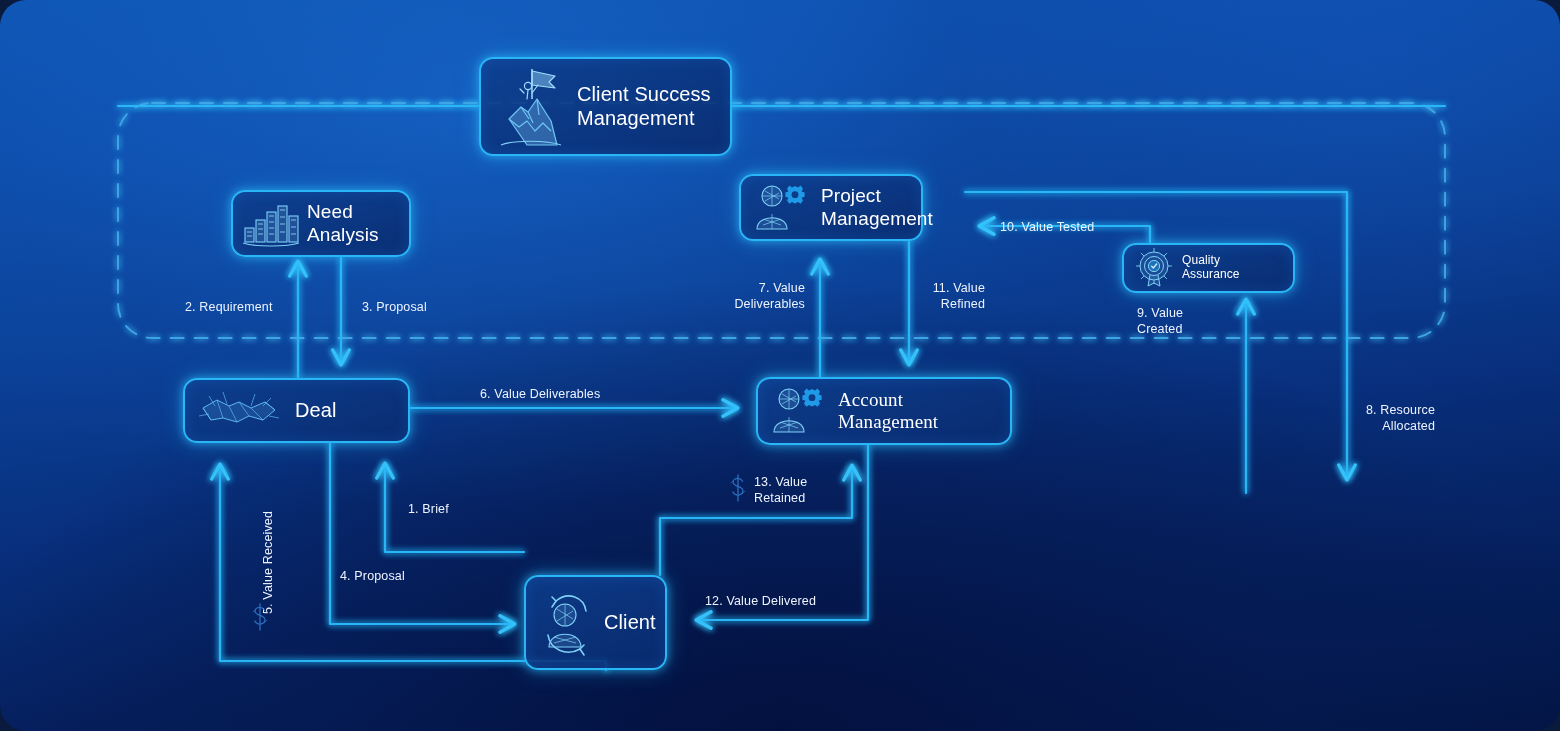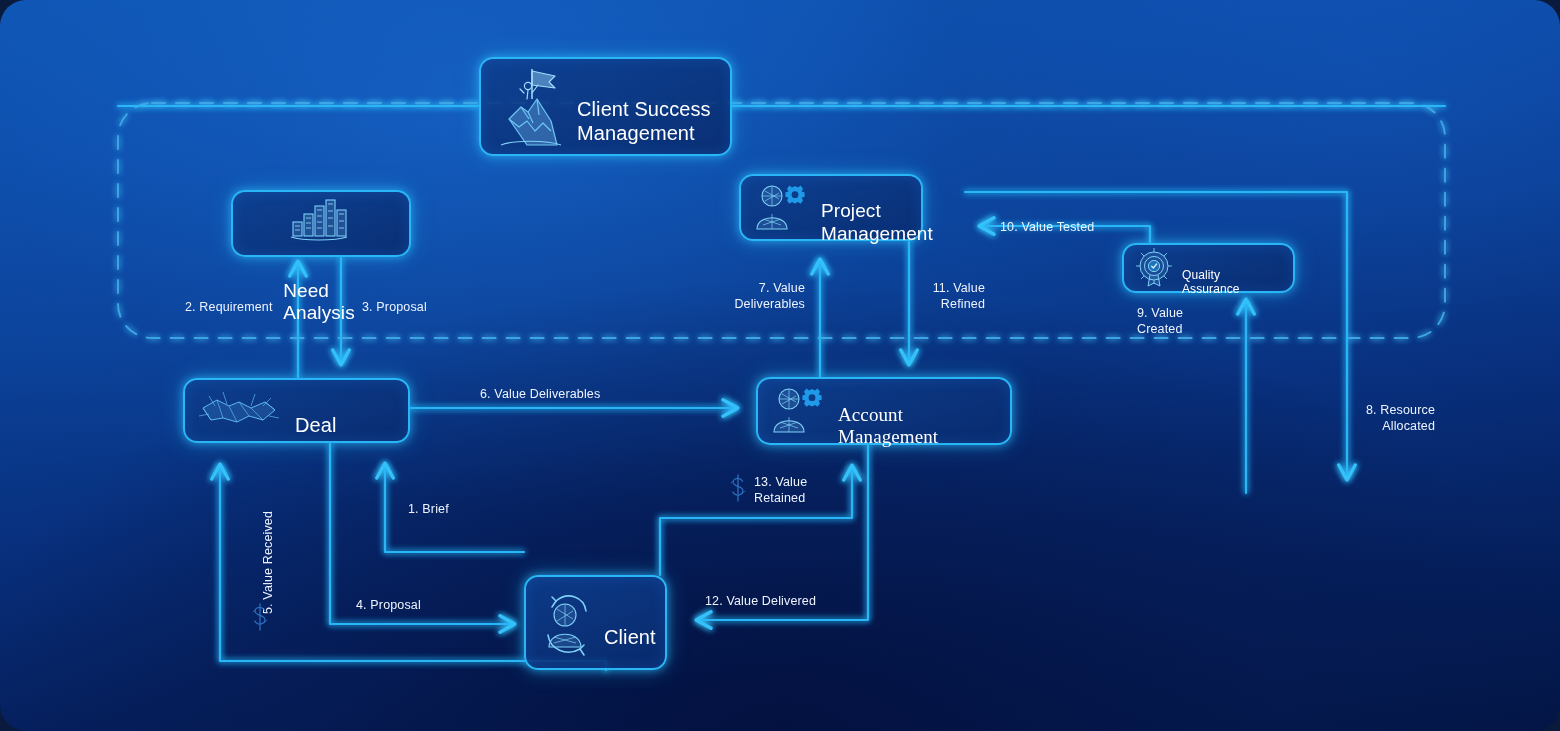--- a/index.html
+++ b/index.html
@@ -31,21 +31,21 @@
     display: flex; align-items: center;
     color: #ffffff;
     z-index: 5;
   }
   .node .ic {
     flex: 0 0 auto;
     display: flex; align-items: center; justify-content: center;
   }
   .node .lbl {
     font-size: 19px; font-weight: 400; line-height: 1.16;
-    letter-spacing: .1px; color: #fff; white-space: pre-line; margin-top: 30px;
+    letter-spacing: .1px; color: #fff; white-space: pre-line;
   }
   .node.small .lbl { font-size: 12px; }
   .node.big .lbl { font-size: 20px; }
 
   .edge-label {
     position: absolute;
     color: #eef4ff;
     font-size: 12.5px;
     line-height: 1.3;
     letter-spacing: .15px;
@@ -128,21 +128,21 @@
           <path d="M41 8 L64 13 L58 19 L64 25 L41 22 Z" fill="rgba(150,215,250,0.45)" stroke="#9fdcfb"></path>
           <circle cx="37" cy="23" r="3.6" stroke="#9fdcfb"></circle>
           <path d="M37 27 L36 36 M33 30 L29 26 M41 30 L47 22" stroke="#9fdcfb" stroke-linecap="round"></path>
         </g>
       </svg>
     </span>
     <span class="lbl">Client Success
 Management</span>
   </div>
 
-  <div class="node" style="left:231px; top:190px; width:180px; height:67px; padding:0 12px 0 8px; gap:6px;flex-direction:column;">
+  <div class="node" style="left:231px; top:190px; width:180px; height:67px; padding:0 12px 0 8px; gap:6px;">
     <span class="ic">
       <svg width="60" height="52" viewBox="0 0 60 52">
         <g stroke="#7fd0f7" fill="rgba(130,200,245,0.18)" stroke-width="1.1">
           <rect x="4" y="30" width="9" height="14"></rect>
             <rect x="15" y="22" width="9" height="22"></rect>
           <rect x="26" y="14" width="9" height="30"></rect>
             <rect x="37" y="8" width="9" height="36"></rect>
           <rect x="48" y="18" width="9" height="26"></rect>
           <path d="M2 45 C14 49, 46 49, 58 45" fill="none"></path>
           <path d="M6 34 H11 M6 38 H11 M17 26 H22 M17 31 H22 M17 36 H22 M28 18 H33 M28 24 H33 M28 30 H33 M28 36 H33 M39 12 H44 M39 19 H44 M39 26 H44 M39 34 H44 M50 22 H55 M50 29 H55 M50 36 H55" stroke="#9fdcfb" stroke-width=".8" fill="none"></path>
@@ -241,21 +241,21 @@
     </span>
     <span class="lbl">Client</span>
   </div>
 
   <div class="edge-label" style="left:408px; top:501px;">1. Brief</div>
 
   <div class="edge-label" style="left:185px; top:299px;">2. Requirement</div>
 
   <div class="edge-label" style="left:362px; top:299px;">3. Proposal</div>
 
-  <div class="edge-label" style="left:340px; top:597px;margin-left:16px;">4. Proposal</div>
+  <div class="edge-label" style="left:340px; top:568px;">4. Proposal</div>
 
   <div class="edge-label vert" style="left:260px; top:614px;">5. Value Received</div>
   <span class="money" style="left:249px; top:602px;">
     <svg width="22" height="30" viewBox="0 0 22 30">
       <g stroke="#2f76c8" fill="none" stroke-width="1.3" stroke-linecap="round">
         <path d="M15.5 8.2 C14 5.6 10.6 4.6 8 6 C5.2 7.5 5.4 11 8.6 12.4 L13.4 14.4 C16.8 15.9 16.8 19.8 13.6 21.4 C10.8 22.8 7.2 21.8 5.8 19"></path>
         <path d="M11 2 V28"></path>
         <path d="M7 7 L4 10 M15 21 L18 18" stroke-width=".8"></path>
       </g>
     </svg>

